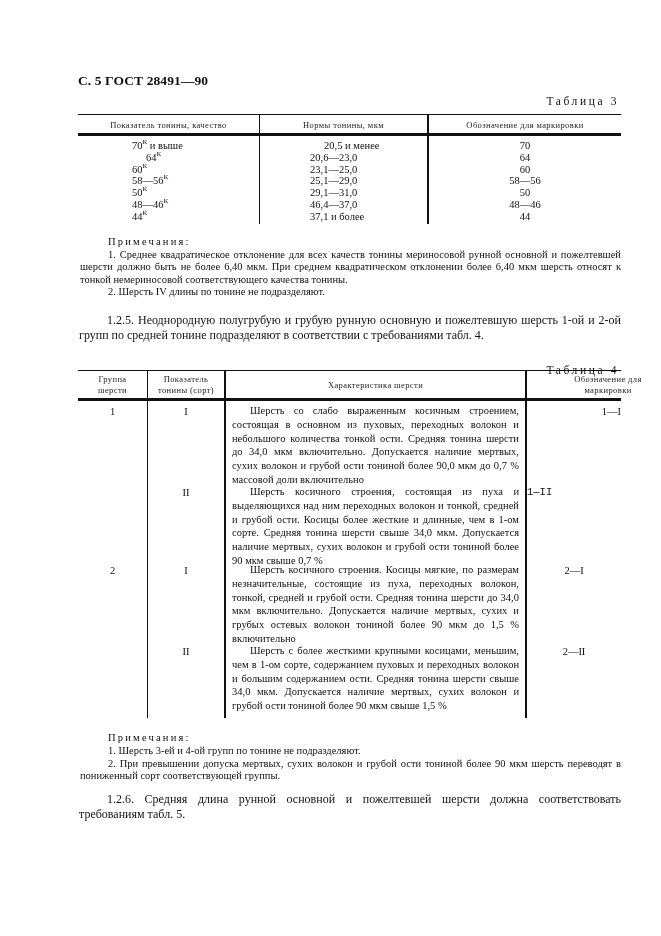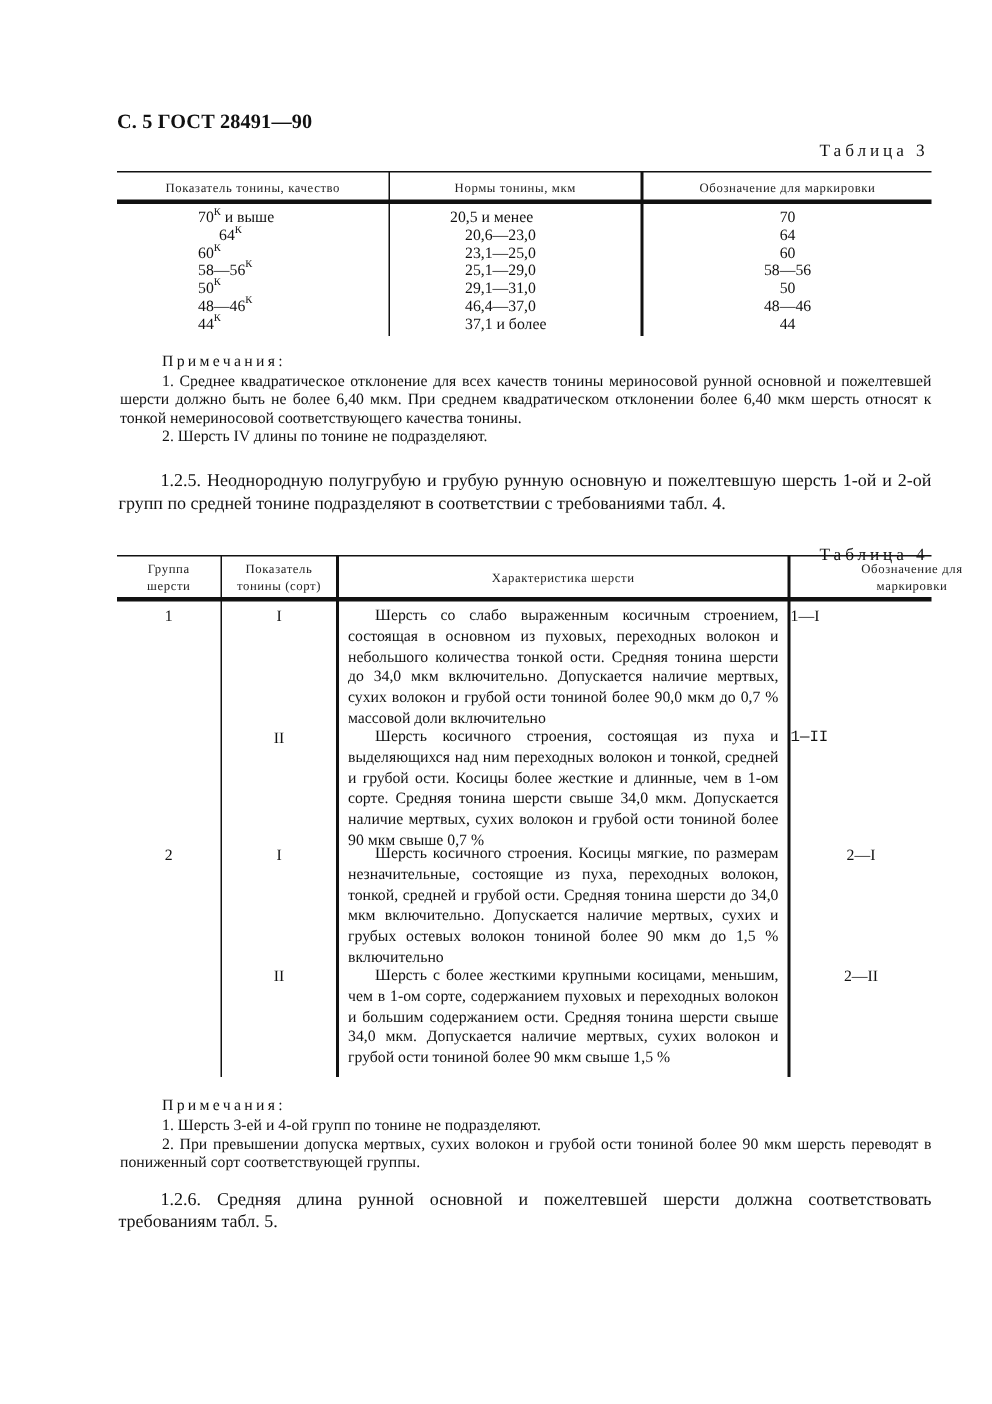--- a/index.html
+++ b/index.html
@@ -33,21 +33,21 @@
   <div class="vline" style="left:259px; top:114px; width:1px; height:110px;"></div>
   <div class="vline" style="left:427px; top:114px; width:2px; height:110px;"></div>
 
   <div class="hdr" style="left:78px; width:181px; top:120px;">Показатель тонины, качество</div>
   <div class="hdr" style="left:260px; width:167px; top:120px;">Нормы тонины, мкм</div>
   <div class="hdr" style="left:429px; width:192px; top:120px;">Обозначение для маркировки</div>
 
   <div id="t3rows">
       <div>
         <div class="cell" style="left: 132px; top: 140px;">70<sup>К</sup> и выше</div>
-        <div class="cell" style="left: 300px; top: 140px;">20,5 и менее</div>
+        <div class="cell" style="left: 324px; top: 140px;">20,5 и менее</div>
         <div class="cell" style="left: 429px; width: 192px; text-align: center; top: 140px;">70</div>
       </div>
       <div>
         <div class="cell" style="left: 132px; top: 151.8px; padding-left: 14px;">64<sup>К</sup></div>
         <div class="cell" style="left: 310px; top: 151.8px;">20,6—23,0</div>
         <div class="cell" style="left: 429px; width: 192px; text-align: center; top: 151.8px;">64</div>
       </div>
       <div>
         <div class="cell" style="left: 132px; top: 163.6px;">60<sup>К</sup></div>
         <div class="cell" style="left: 310px; top: 163.6px;">23,1—25,0</div>
@@ -102,21 +102,21 @@
   <div class="hdr" style="left:226px; width:299px; top:380px;">Характеристика шерсти</div>
   <div class="hdr" style="left:527px; width:94px; top:374px;margin-left:34px;">
     <div>Обозначение для</div>
     <div>маркировки</div>
   </div>
 
   <div>
     <div class="cell" style="left:78px; width:69px; top:406px; text-align:center;">1</div>
     <div class="cell" style="left:148px; width:76px; top:406px; text-align:center;">I</div>
     <div class="desc" style="left:232px; width:287px; top:404px;">Шерсть со слабо выраженным косичным строением, состоящая в основном из пуховых, переходных волокон и небольшого количества тонкой ости. Средняя тонина шерсти до 34,0 мкм включительно. Допускается наличие мертвых, сухих волокон и грубой ости тониной более 90,0 мкм до 0,7 % массовой доли включительно</div>
-    <div class="cell" style="left:527px; width:94px; top:406px; text-align:left;">1—I</div>
+    <div class="cell" style="left:527px; width:94px; top:406px; text-align:right;">1—I</div>
   </div>
 
   <div>
     <div class="cell" style="left:148px; width:76px; top:487px; text-align:center;">II</div>
     <div class="desc" style="left:232px; width:287px; top:485px;">Шерсть косичного строения, состоящая из пуха и выделяющихся над ним переходных волокон и тонкой, средней и грубой ости. Косицы более жесткие и длинные, чем в 1-ом сорте. Средняя тонина шерсти свыше 34,0 мкм. Допускается наличие мертвых, сухих волокон и грубой ости тониной более 90 мкм свыше 0,7 %</div>
     <div class="cell" style="left:527px; width:94px; top:487px; text-align:left;font-family:Liberation Mono, monospace;">1—II</div>
   </div>
 
   <div>
     <div class="cell" style="left:78px; width:69px; top:565px; text-align:center;">2</div>

